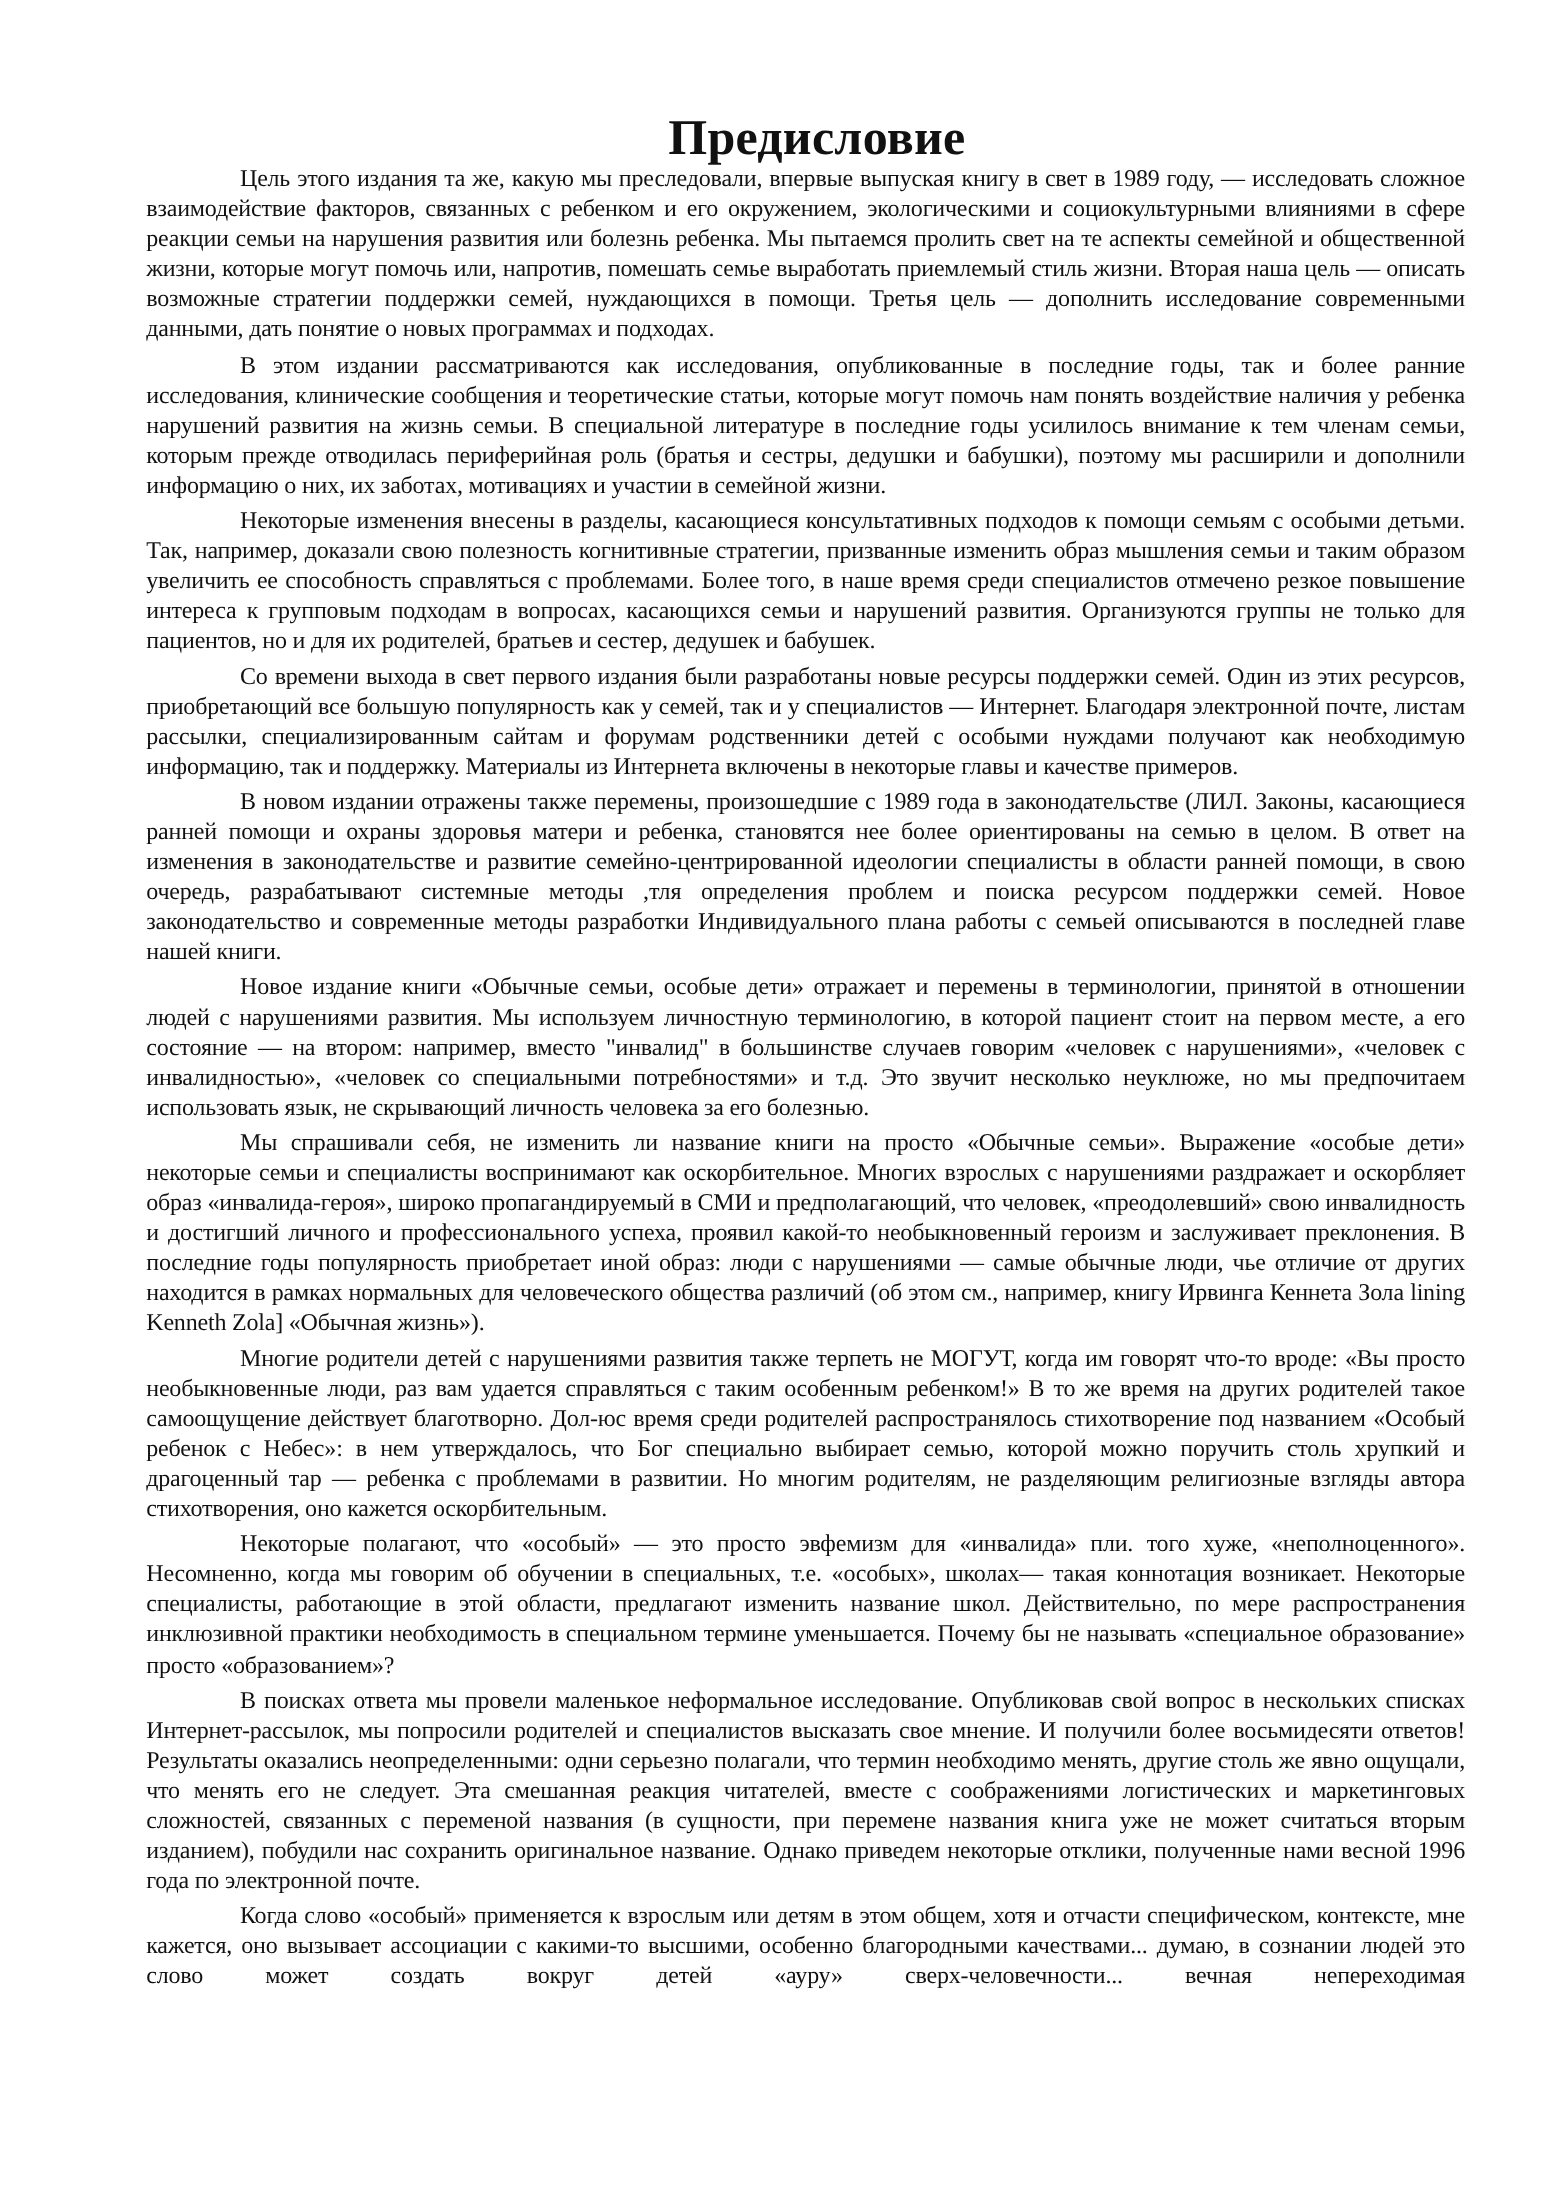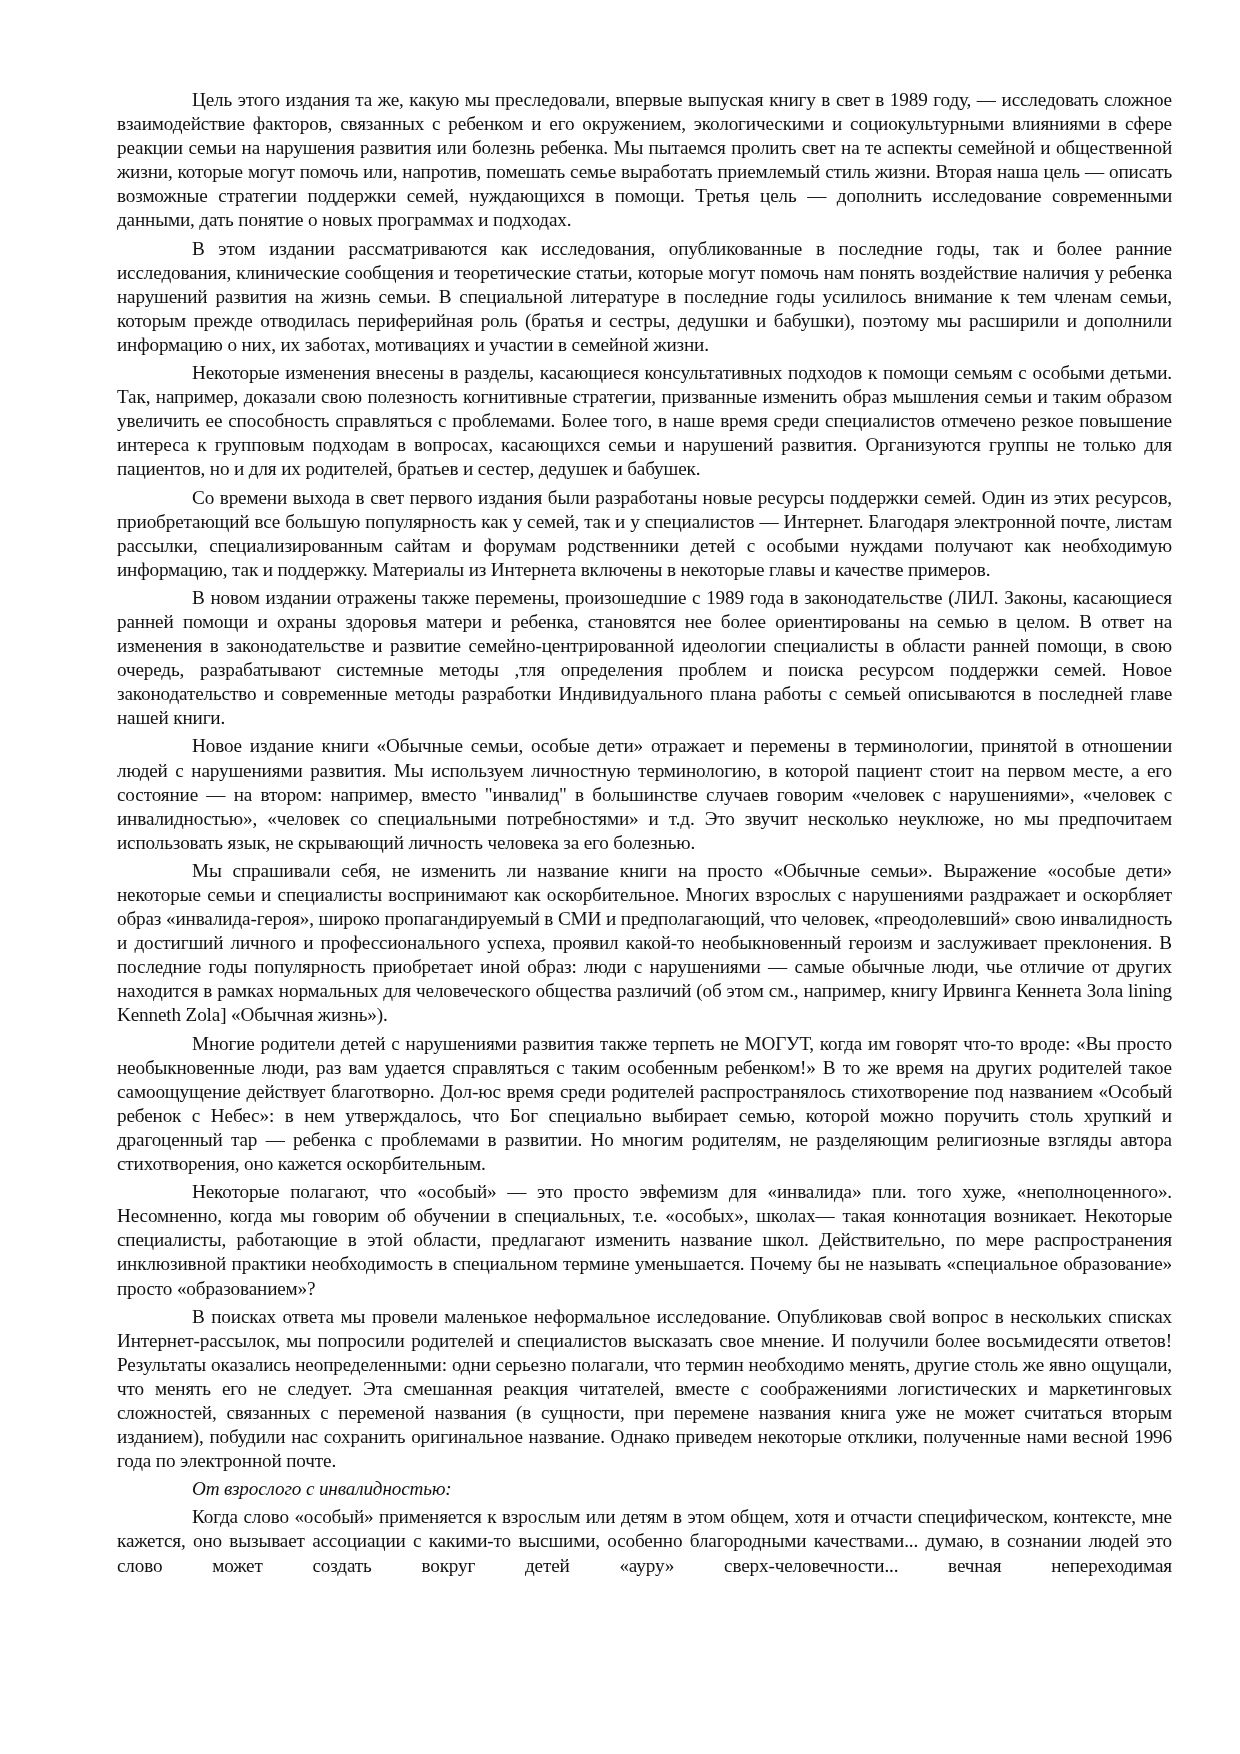--- a/index.html
+++ b/index.html
@@ -42,26 +42,26 @@
       font-style: italic;
     }
     .para.last {
       text-align-last: justify;
     }
   </style>
 </head>
 <body>
 
 <div class="page">
+  <h1 class="title">Предисловие</h1>
 
   <p class="para">Цель этого издания та же, какую мы преследовали, впервые выпуская книгу в свет в 1989 году, — исследовать сложное взаимодействие факторов, связанных с ребенком и его окружением, экологическими и социокультурными влияниями в сфере реакции семьи на нарушения развития или болезнь ребенка. Мы пытаемся пролить свет на те аспекты семейной и общественной жизни, которые могут помочь или, напротив, помешать семье выработать приемлемый стиль жизни. Вторая наша цель — описать возможные стратегии поддержки семей, нуждающихся в помощи. Третья цель — дополнить исследование современными данными, дать понятие о новых программах и подходах.</p>
   <p class="para">В этом издании рассматриваются как исследования, опубликованные в последние годы, так и более ранние исследования, клинические сообщения и теоретические статьи, которые могут помочь нам понять воздействие наличия у ребенка нарушений развития на жизнь семьи. В специальной литературе в последние годы усилилось внимание к тем членам семьи, которым прежде отводилась периферийная роль (братья и сестры, дедушки и бабушки), поэтому мы расширили и дополнили информацию о них, их заботах, мотивациях и участии в семейной жизни.</p>
   <p class="para">Некоторые изменения внесены в разделы, касающиеся консультативных подходов к помощи семьям с особыми детьми. Так, например, доказали свою полезность когнитивные стратегии, призванные изменить образ мышления семьи и таким образом увеличить ее способность справляться с проблемами. Более того, в наше время среди специалистов отмечено резкое повышение интереса к групповым подходам в вопросах, касающихся семьи и нарушений развития. Организуются группы не только для пациентов, но и для их родителей, братьев и сестер, дедушек и бабушек.</p>
   <p class="para">Со времени выхода в свет первого издания были разработаны новые ресурсы поддержки семей. Один из этих ресурсов, приобретающий все большую популярность как у семей, так и у специалистов — Интернет. Благодаря электронной почте, листам рассылки, специализированным сайтам и форумам родственники детей с особыми нуждами получают как необходимую информацию, так и поддержку. Материалы из Интернета включены в некоторые главы и качестве примеров.</p>
   <p class="para">В новом издании отражены также перемены, произошедшие с 1989 года в законодательстве (ЛИЛ. Законы, касающиеся ранней помощи и охраны здоровья матери и ребенка, становятся нее более ориентированы на семью в целом. В ответ на изменения в законодательстве и развитие семейно-центрированной идеологии специалисты в области ранней помощи, в свою очередь, разрабатывают системные методы ,тля определения проблем и поиска ресурсом поддержки семей. Новое законодательство и современные методы разработки Индивидуального плана работы с семьей описываются в последней главе нашей книги.</p>
   <p class="para">Новое издание книги «Обычные семьи, особые дети» отражает и перемены в терминологии, принятой в отношении людей с нарушениями развития. Мы используем личностную терминологию, в которой пациент стоит на первом месте, а его состояние — на втором: например, вместо "инвалид" в большинстве случаев говорим «человек с нарушениями», «человек с инвалидностью», «человек со специальными потребностями» и т.д. Это звучит несколько неуклюже, но мы предпочитаем использовать язык, не скрывающий личность человека за его болезнью.</p>
   <p class="para">Мы спрашивали себя, не изменить ли название книги на просто «Обычные семьи». Выражение «особые дети» некоторые семьи и специалисты воспринимают как оскорбительное. Многих взрослых с нарушениями раздражает и оскорбляет образ «инвалида-героя», широко пропагандируемый в СМИ и предполагающий, что человек, «преодолевший» свою инвалидность и достигший личного и профессионального успеха, проявил какой-то необыкновенный героизм и заслуживает преклонения. В последние годы популярность приобретает иной образ: люди с нарушениями — самые обычные люди, чье отличие от других находится в рамках нормальных для человеческого общества различий (об этом см., например, книгу Ирвинга Кеннета Зола lining Kenneth Zola] «Обычная жизнь»).</p>
   <p class="para">Многие родители детей с нарушениями развития также терпеть не МОГУТ, когда им говорят что-то вроде: «Вы просто необыкновенные люди, раз вам удается справляться с таким особенным ребенком!» В то же время на других родителей такое самоощущение действует благотворно. Дол-юс время среди родителей распространялось стихотворение под названием «Особый ребенок с Небес»: в нем утверждалось, что Бог специально выбирает семью, которой можно поручить столь хрупкий и драгоценный тар — ребенка с проблемами в развитии. Но многим родителям, не разделяющим религиозные взгляды автора стихотворения, оно кажется оскорбительным.</p>
   <p class="para">Некоторые полагают, что «особый» — это просто эвфемизм для «инвалида» пли. того хуже, «неполноценного». Несомненно, когда мы говорим об обучении в специальных, т.е. «особых», школах— такая коннотация возникает. Некоторые специалисты, работающие в этой области, предлагают изменить название школ. Действительно, по мере распространения инклюзивной практики необходимость в специальном термине уменьшается. Почему бы не называть «специальное образование» просто «образованием»?</p>
   <p class="para">В поисках ответа мы провели маленькое неформальное исследование. Опубликовав свой вопрос в нескольких списках Интернет-рассылок, мы попросили родителей и специалистов высказать свое мнение. И получили более восьмидесяти ответов! Результаты оказались неопределенными: одни серьезно полагали, что термин необходимо менять, другие столь же явно ощущали, что менять его не следует. Эта смешанная реакция читателей, вместе с соображениями логистических и маркетинговых сложностей, связанных с переменой названия (в сущности, при перемене названия книга уже не может считаться вторым изданием), побудили нас сохранить оригинальное название. Однако приведем некоторые отклики, полученные нами весной 1996 года по электронной почте.</p>
-  <p class="para italic">От взрослого с инвалидностью:</p>
   <p class="para last">Когда слово «особый» применяется к взрослым или детям в этом общем, хотя и отчасти специфическом, контексте, мне кажется, оно вызывает ассоциации с какими-то высшими, особенно благородными качествами... думаю, в сознании людей это слово может создать вокруг детей «ауру» сверх-человечности... вечная непереходимая</p>
 </div>
 
 </body></html>

